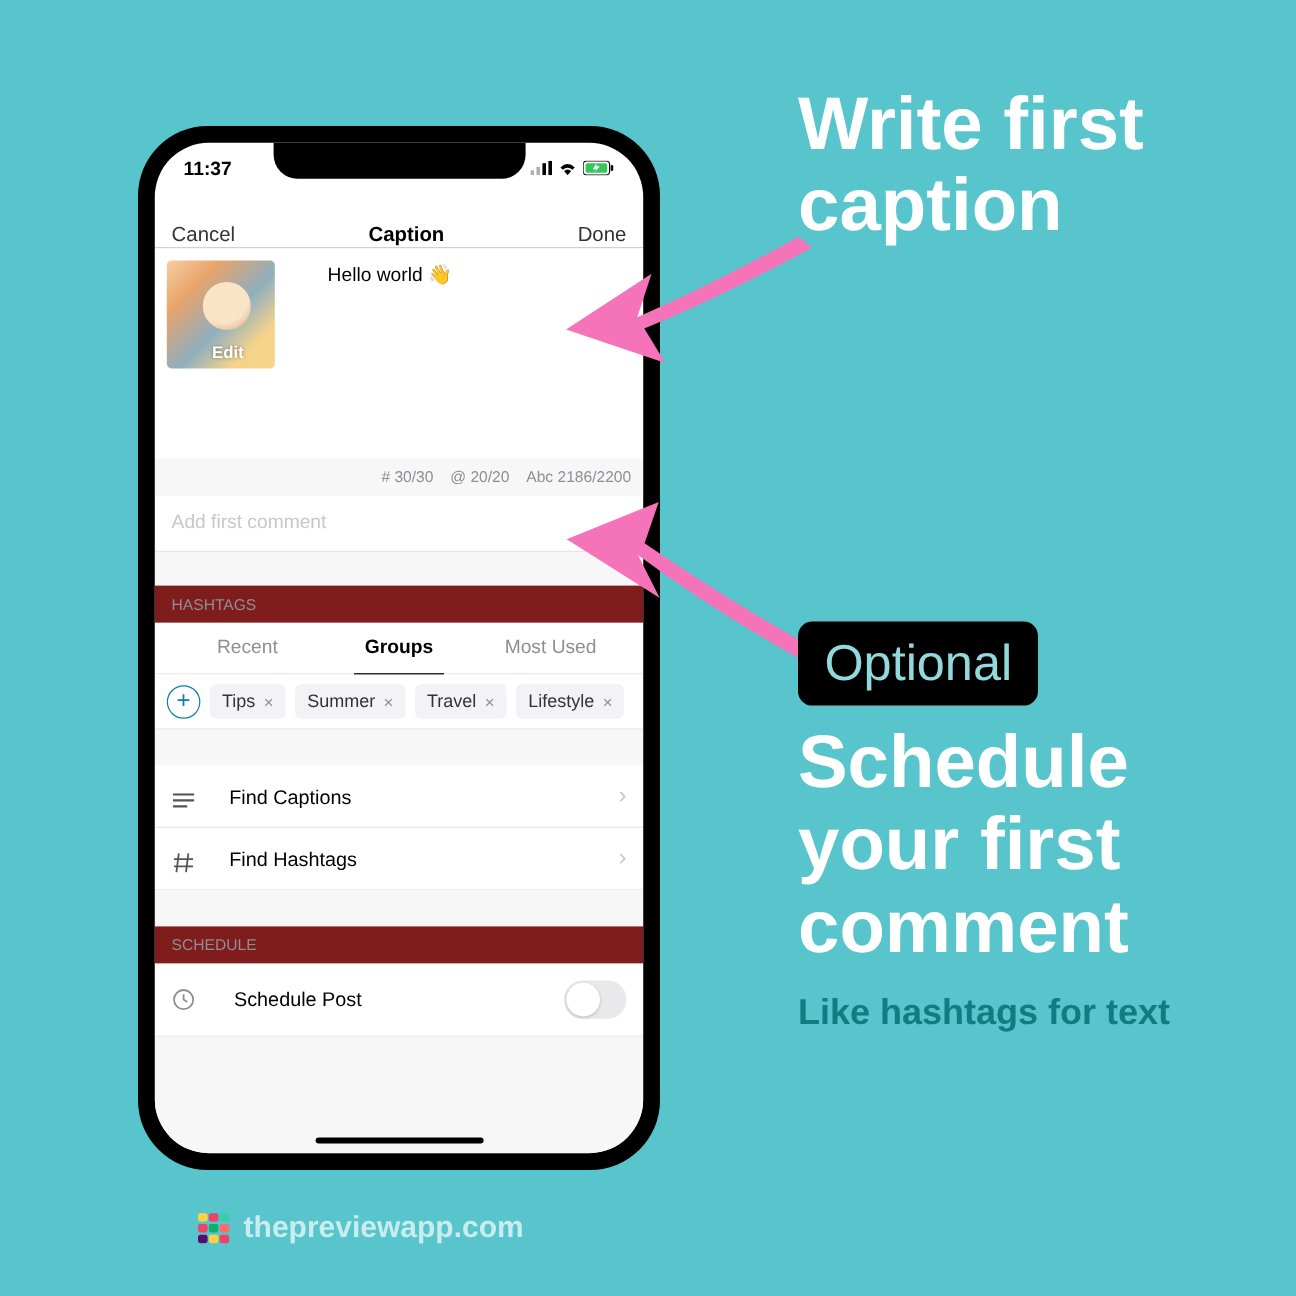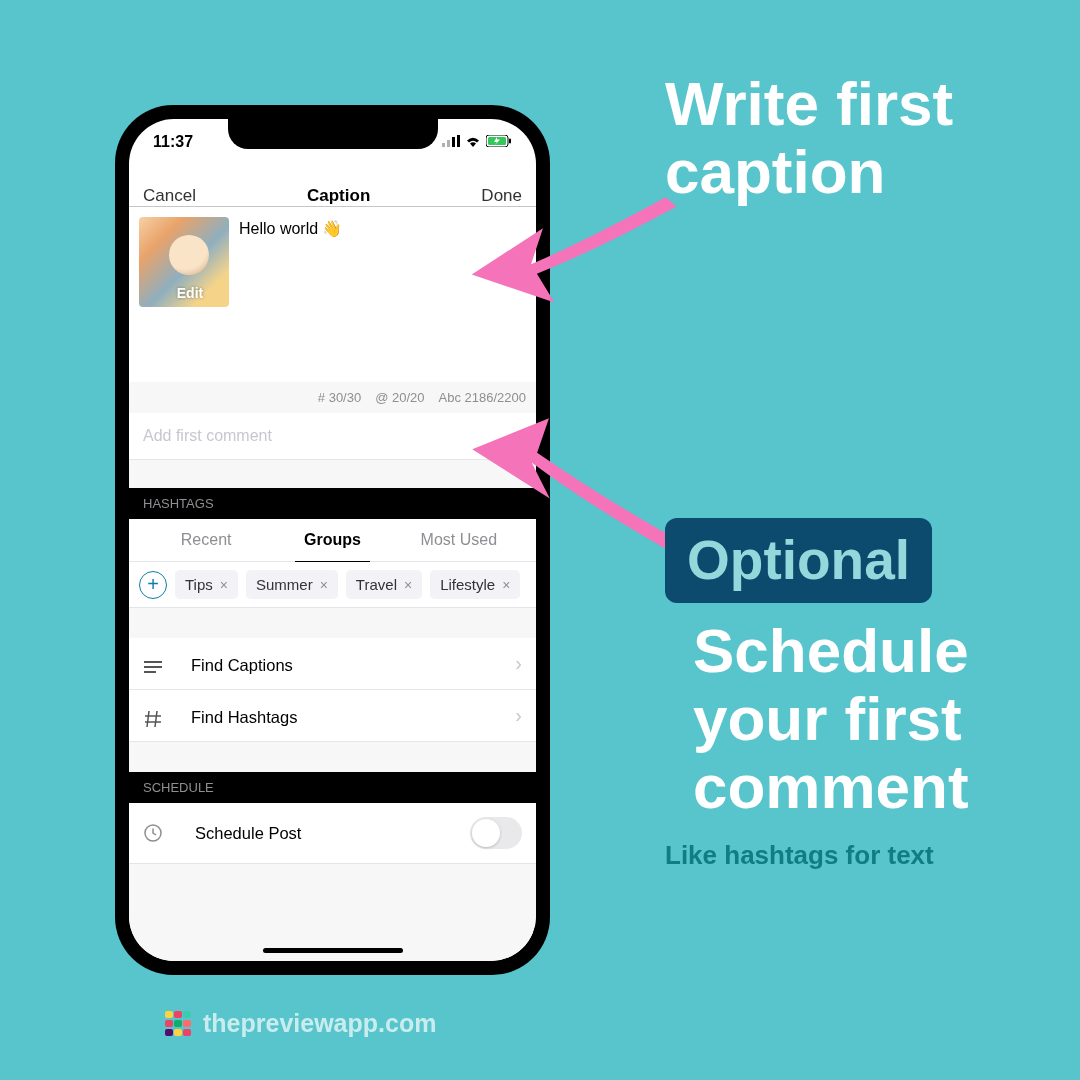--- a/index.html
+++ b/index.html
@@ -109,21 +109,21 @@
 .thumb::before {
   content: "";
   position: absolute;
   width: 40px;
   height: 40px;
   background: radial-gradient(circle at 40% 30%, #f9e4c8 60%, #d4a078 100%);
   border-radius: 50%;
   top: 18px;
   left: 30px;
 }
-.caption-text { font-size: 16px; color: #000; flex: 1; padding-top: 2px; }
+.caption-text { font-size: 16px; color: #000; flex: 1; padding-top: 2px; margin-left: 34px; }
 
 
 .counters {
   background: #f7f7f7;
   padding: 8px 10px;
   text-align: right;
   font-size: 13px;
   color: #8e8e93;
   display: flex;
   justify-content: flex-end;
@@ -137,21 +137,21 @@
   color: #c7c7cd;
   border-bottom: 0.5px solid #e5e5ea;
 }
 
 
 .section-spacer { height: 28px; background: #f7f7f7; }
 .section-header {
   font-size: 13px;
   color: #8e8e93;
   padding: 8px 14px 8px;
-  background: #000000;
+  background: #7f1d1d;
 }
 .tabs {
   display: flex;
   padding: 0 14px;
   border-bottom: 0.5px solid #e5e5ea;
   background: #fff;
 }
 .tab {
   flex: 1;
   text-align: center;
@@ -259,28 +259,28 @@
 
 .anno {
   position: absolute;
   color: #fff;
   font-weight: 800;
   line-height: 1.1;
 }
 .anno-title { font-size: 62px; }
 .badge {
   display: inline-block;
-  background: #0c4a6e;
+  background: #000000;
   color: #93d9dc;
-  font-size: 55px;
-  font-weight: 700;
+  font-size: 42px;
+  font-weight: 400;
   padding: 12px 22px;
   border-radius: 12px;
 }
-.anno-sub { color: #0f7d82; font-size: 26px; font-weight: 700; margin-top: 20px; }
+.anno-sub { color: #0f7d82; font-size: 30px; font-weight: 700; margin-top: 20px; }
 
 
 .arrow {
   position: absolute;
 }
 .arrow svg { display: block; }
 
 
 .footer {
   position: absolute;
@@ -441,21 +441,21 @@
 </div>
 
 <div class="arrow" style="left:470px;top:410px;">
   <svg width="220" height="170" viewBox="0 0 220 170">
       <path d="M 200 135 Q 120 95 60 55 L 80 90 L 0 45 L 75 10 L 65 45 Q 130 85 210 125" fill="#f573b9" transform="rotate(3 110 85)"></path>
     </svg>
 </div>
 
 <div class="anno" style="left:665px;top:518px;">
   <div class="badge">Optional</div>
-  <div class="anno-title" style="margin-top:14px;margin-left:28px;">Schedule your first comment</div>
+  <div class="anno-title" style="margin-top:14px;">Schedule your first comment</div>
   <div class="anno-sub">Like hashtags for text</div>
 </div>
 
 <div class="footer">
   <div class="footer-logo">
     <span class="c1"></span>
       <span class="c2"></span>
       <span class="c3"></span>
     <span class="c2"></span>
       <span class="c4"></span>

